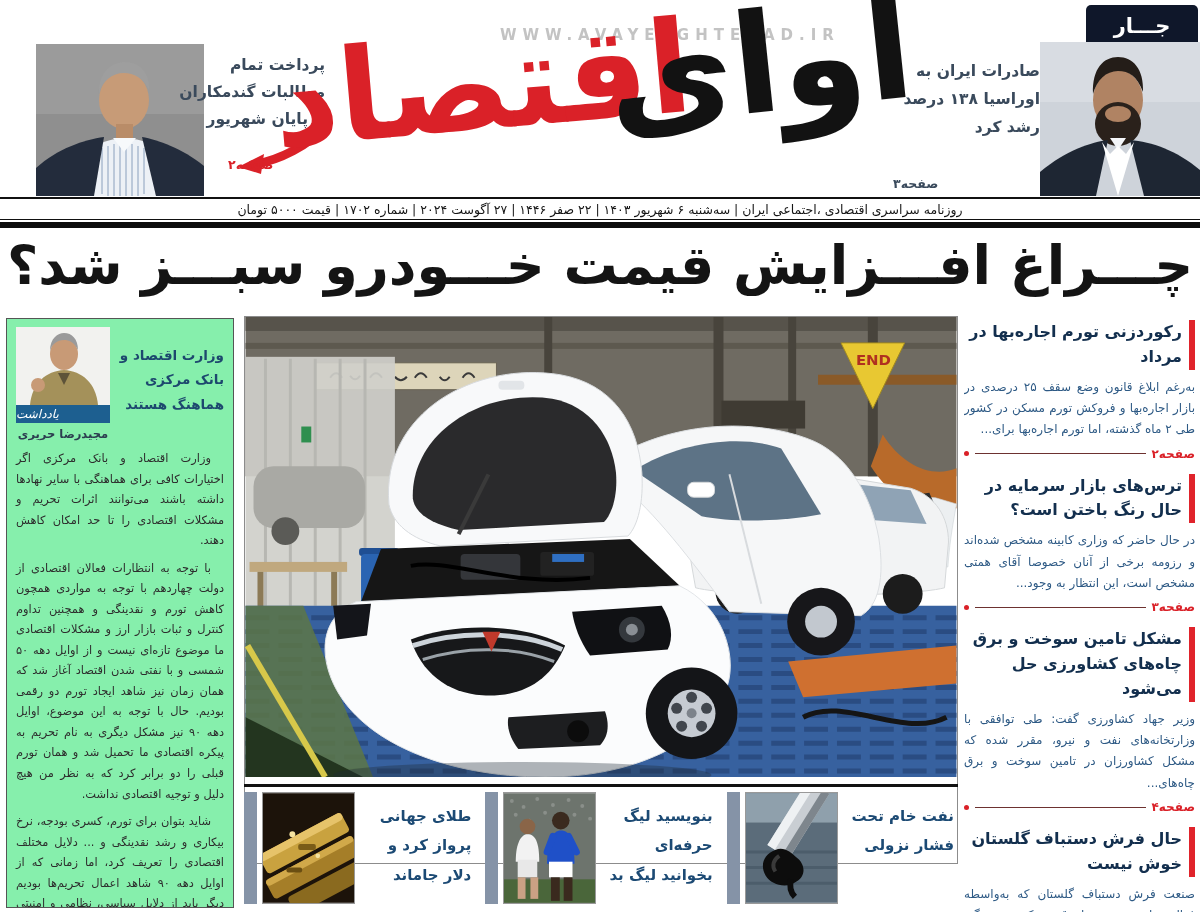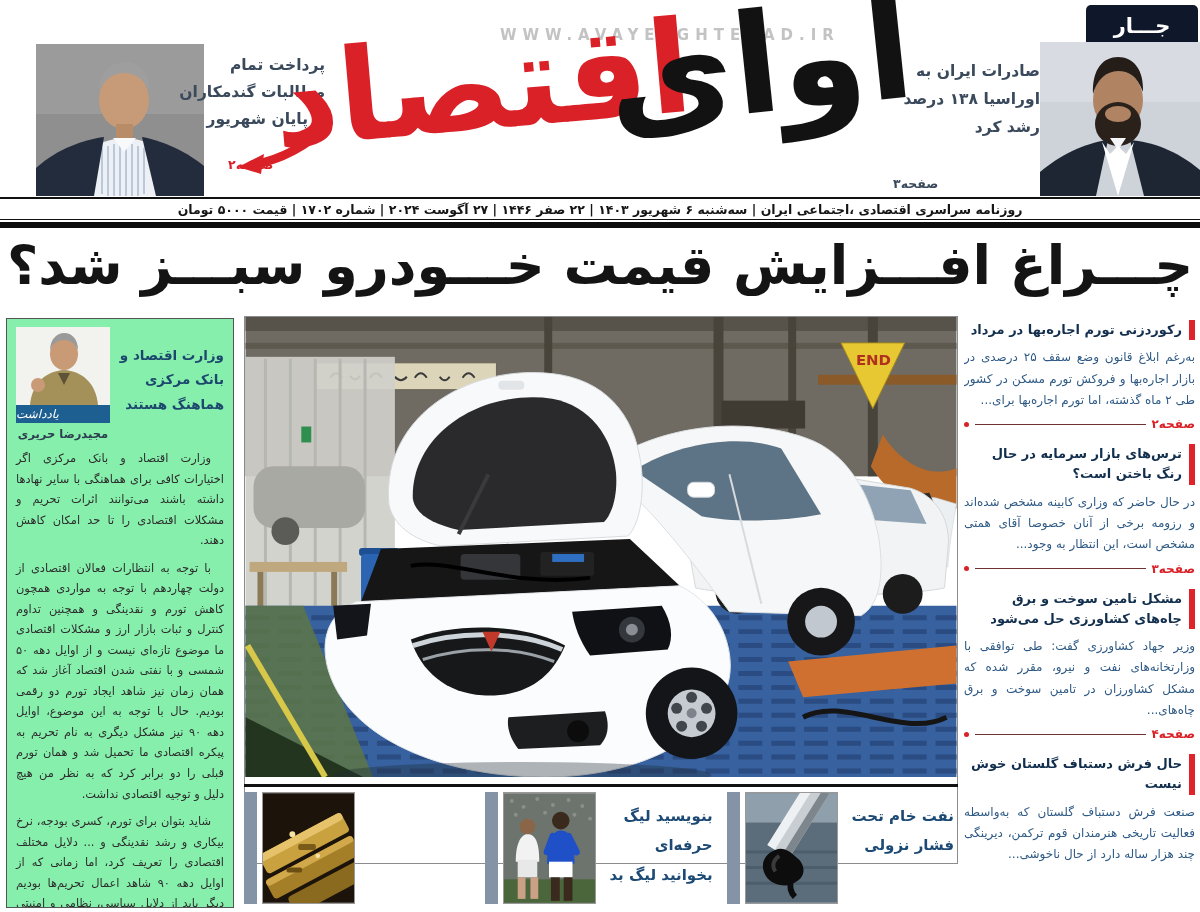--- a/index.html
+++ b/index.html
@@ -23,21 +23,21 @@
   .flourish{position:absolute;left:236px;top:120px;}
   .teaser-right{position:absolute;left:878px;top:58px;width:162px;text-align:right;
       font-size:15.5px;font-weight:700;color:#3a4a5c;line-height:1.8;}
   .teaser-right-page{position:absolute;left:893px;top:176px;font-size:12.5px;font-weight:700;color:#3a4a5c;}
   .logo-red{position:absolute;left:272px;top:8px;font-size:128px;font-weight:800;color:#da2128;
       transform:rotate(-5deg);line-height:1.2;}
   .logo-black{position:absolute;left:606px;top:-18px;font-size:138px;font-weight:800;color:#121212;
       transform:rotate(-6deg);line-height:1.2;}
   
   .infobar{position:absolute;top:197px;left:0;right:0;border-top:2px solid #111;}
-  .infobar-inner{border-bottom:1px solid #111;text-align:center;font-size:12.5px;font-weight:700;
+  .infobar-inner{border-bottom:1px solid #111;text-align:center;font-size:12.5px;font-weight:400;
       padding:3px 0 2px;color:#151515;}
   .thickbar{height:6px;background:#0d0d0d;margin-top:2px;}
   
   .headline{position:absolute;top:228px;left:0;right:0;text-align:center;font-size:54px;
       font-weight:800;color:#141414;white-space:nowrap;line-height:1.4;}
   
   .note-box{position:absolute;left:6px;top:318px;width:228px;height:590px;border:1px solid #555;
       box-sizing:border-box;padding:8px 9px;overflow:hidden;background:#86efac;}
   .note-head{display:flex;direction:rtl;gap:8px;}
   .note-title{flex:1;font-size:13.5px;font-weight:700;color:#1d486e;line-height:1.8;
@@ -59,21 +59,21 @@
   .strip-item{flex:1;display:flex;gap:5px;}
   .strip-bar{width:13px;height:112px;background:#8593a7;flex:0 0 13px;}
   .strip-img{width:93px;height:112px;flex:0 0 93px;border:1px solid #999;box-sizing:border-box;overflow:hidden;}
   .strip-title{flex:1;direction:rtl;text-align:right;font-size:15px;font-weight:800;color:#1c4a74;
       line-height:1.95;padding:10px 4px 0 0;}
   
   .news-col{position:absolute;left:964px;top:320px;width:231px;height:592px;overflow:hidden;}
   .news-item{margin-bottom:13px;}
   .nw-titlerow{display:flex;direction:rtl;gap:7px;}
   .redbar{width:6px;background:#e0232b;flex:0 0 6px;}
-  .nw-title{flex:1;font-size:13px;font-weight:800;color:#132f4e;line-height:1.55;text-align:right;margin:0;}
+  .nw-title{flex:1;font-size:16px;font-weight:800;color:#132f4e;line-height:1.55;text-align:right;margin:0;}
   .nw-body{margin-top:7px;direction:rtl;font-size:12px;line-height:1.78;color:#2e5a85;
       text-align:justify;font-weight:500;}
   .nw-foot{margin-top:6px;display:flex;direction:rtl;align-items:center;gap:6px;}
   .nw-page{font-size:12px;font-weight:700;color:#da2128;}
   .nw-line{flex:1;border-top:1.5px solid #6d3230;height:0;}
   .nw-dot{width:5px;height:5px;border-radius:50%;background:#da2128;flex:0 0 5px;}
 </style>
 </head>
 <body>
 
@@ -287,20 +287,21 @@
             <rect x="-4" y="66" width="100" height="22" rx="4" fill="#a57e28"></rect>
             <rect x="-4" y="66" width="100" height="7" rx="4" fill="#d1a94a"></rect>
             <rect x="8" y="92" width="95" height="20" rx="4" fill="#8a6a1f"></rect>
           </g>
           <circle cx="30" cy="42" r="3" fill="#f4e2a0"></circle>
           <circle cx="56" cy="64" r="2.4" fill="#f4e2a0"></circle>
           <rect x="36" y="52" width="18" height="6" rx="2" fill="#7a5c18"></rect>
           <rect x="24" y="76" width="16" height="5" rx="2" fill="#6a4e12"></rect>
         </svg>
       </div>
+      <div class="strip-title">طلای جهانی پرواز کرد و دلار جاماند</div>
     </div>
 
     <div class="strip-item">
       <div class="strip-bar"></div>
       <div class="strip-img">
         <svg width="91" height="110" viewBox="0 0 93 112">
           <rect width="93" height="112" fill="#6d746d"></rect>
           <g fill="#8a8f8a">
             <circle cx="8" cy="8" r="2"></circle>
               <circle cx="20" cy="14" r="2"></circle>

